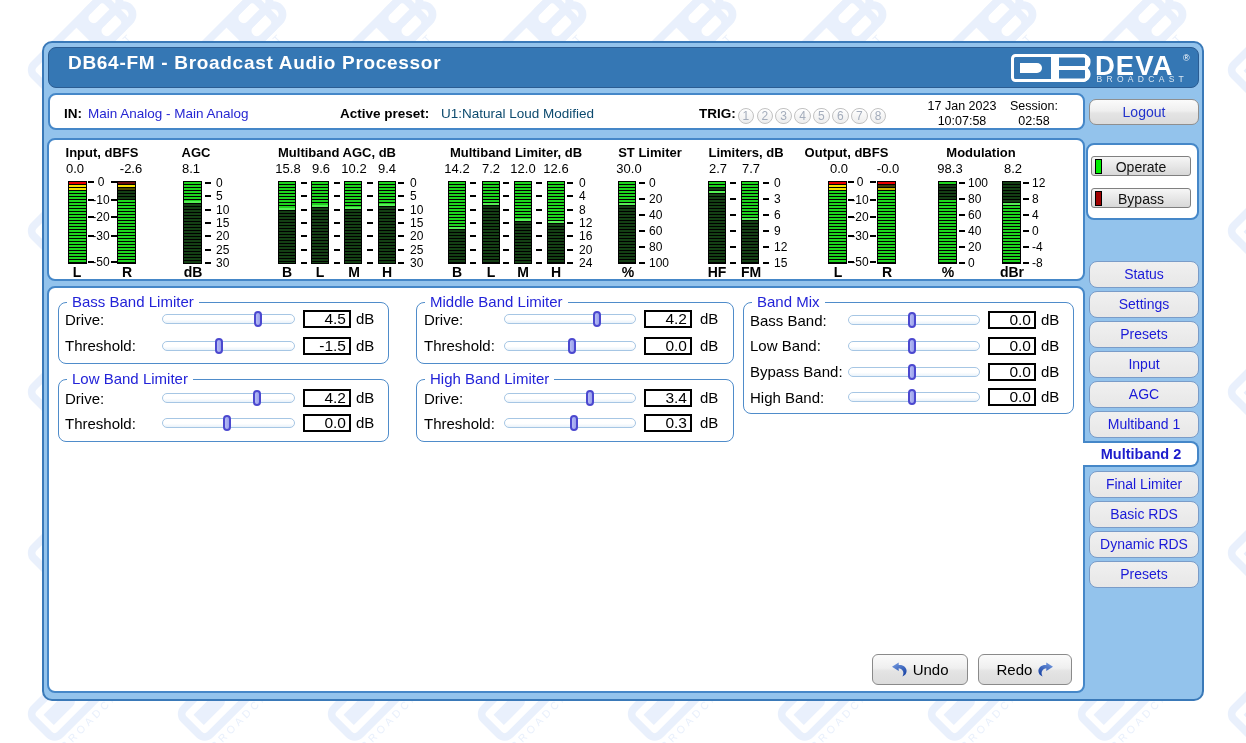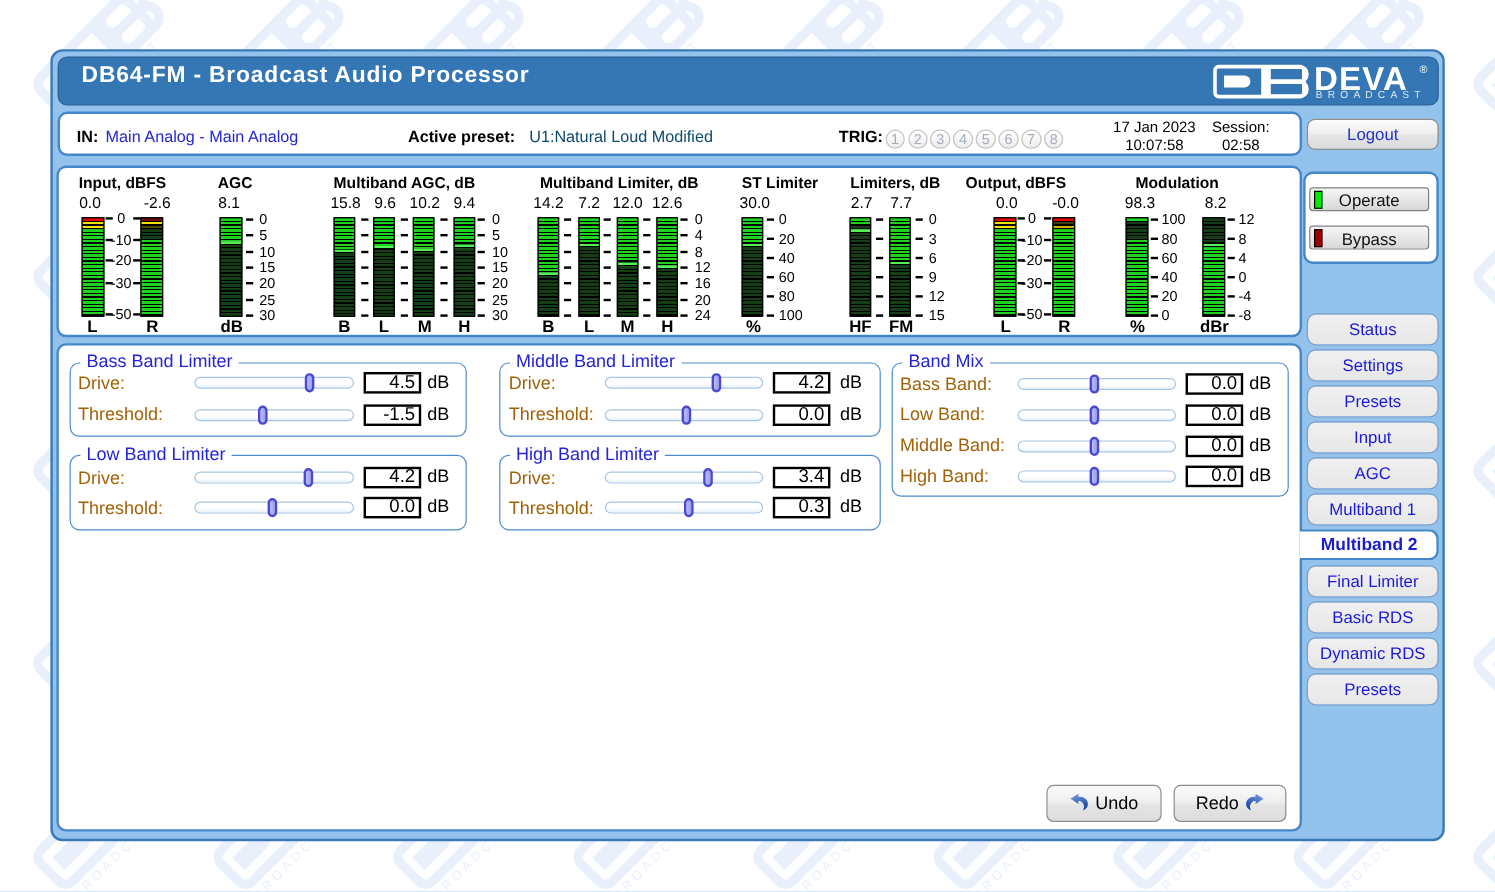--- a/index.html
+++ b/index.html
@@ -11,21 +11,21 @@
 .mval{position:absolute;top:161px;height:15px;line-height:15px;font-size:13px;text-align:center;white-space:nowrap}
 .mbot{position:absolute;top:264px;height:16px;line-height:16px;font-size:14px;font-weight:bold;text-align:center;white-space:nowrap}
 .slbl{position:absolute;height:14px;line-height:14px;font-size:12px;white-space:nowrap}
 .tick{position:absolute;width:6px;height:2px;background:#000}
 .navbtn{position:absolute;left:1089px;width:110px;height:27px;border:1.5px solid #7a9cc8;border-radius:8px;
  background:linear-gradient(#f0f0f0,#e7e7e7);color:#1a1ad8;font-size:14px;text-align:center;line-height:24px}
 .graybtn{position:absolute;border:1px solid #8f8f8f;border-radius:6px;background:linear-gradient(#fbfbfb 0%,#efefef 45%,#e4e4e4 55%,#dcdcdc 100%);
  color:#2233cc;font-size:14px;text-align:center}
 .fs{position:absolute;border:1.5px solid #4f8cca;border-radius:8px}
 .legend{position:absolute;height:17px;line-height:17px;font-size:15px;color:#2323d8;background:#fff;padding:0 5px;white-space:nowrap}
-.flabel{position:absolute;height:17px;line-height:17px;font-size:15px;color:#a16207;white-space:nowrap}
+.flabel{position:absolute;height:17px;line-height:17px;font-size:15px;color:#000000;white-space:nowrap}
 .track{position:absolute;height:10px;border:1px solid #a6c6e4;border-radius:5px;background:linear-gradient(#ffffff 55%,#e9f2fa)}
 .thumb{position:absolute;width:8px;height:16px;border:2px solid #4b48cf;border-radius:6px;background:linear-gradient(90deg,#b6bcf4,#9aa0ec)}
 .vbox{position:absolute;width:48px;height:18px;border:2px solid #000;background:#fff;font-size:15.5px;line-height:14.5px;text-align:right;padding-right:3px;color:#000}
 .dbl{position:absolute;height:16px;line-height:16px;font-size:15px;color:#000}
 .circ{position:absolute;width:16.5px;height:16.5px;border:1.5px solid #c2c2c2;border-radius:50%;background:linear-gradient(#fff,#ededed);
  color:#a4adbc;font-size:12px;text-align:center;line-height:14px}
 </style></head><body>
 <div id="page">
 
 <svg class="abs" style="left:0;top:0" width="1246" height="743" xmlns="http://www.w3.org/2000/svg">
@@ -494,21 +494,21 @@
 <div class="flabel" style="left:750px;top:311.5px">Bass Band:</div>
 <div class="track" style="left:847.5px;top:315.0px;width:132px"></div>
 <div class="thumb" style="left:908.2px;top:312.0px"></div>
 <div class="vbox" style="left:988px;top:311.0px">0.0</div>
 <div class="dbl" style="left:1041px;top:312.0px">dB</div>
 <div class="flabel" style="left:750px;top:337.2px">Low Band:</div>
 <div class="track" style="left:847.5px;top:340.7px;width:132px"></div>
 <div class="thumb" style="left:908.2px;top:337.7px"></div>
 <div class="vbox" style="left:988px;top:336.7px">0.0</div>
 <div class="dbl" style="left:1041px;top:337.7px">dB</div>
-<div class="flabel" style="left:750px;top:363.0px">Middle Band:</div>
+<div class="flabel" style="left:750px;top:363.0px">Bypass Band:</div>
 <div class="track" style="left:847.5px;top:366.5px;width:132px"></div>
 <div class="thumb" style="left:908.2px;top:363.5px"></div>
 <div class="vbox" style="left:988px;top:362.5px">0.0</div>
 <div class="dbl" style="left:1041px;top:363.5px">dB</div>
 <div class="flabel" style="left:750px;top:388.9px">High Band:</div>
 <div class="track" style="left:847.5px;top:392.4px;width:132px"></div>
 <div class="thumb" style="left:908.2px;top:389.4px"></div>
 <div class="vbox" style="left:988px;top:388.4px">0.0</div>
 <div class="dbl" style="left:1041px;top:389.4px">dB</div>
 <div class="graybtn" style="left:872px;top:654px;width:96px;height:31px;line-height:29px;color:#000;font-size:15px;border:1.5px solid #8a8a8a"><svg width="17" height="15" viewBox="0 0 17 15" style="vertical-align:-2px">

